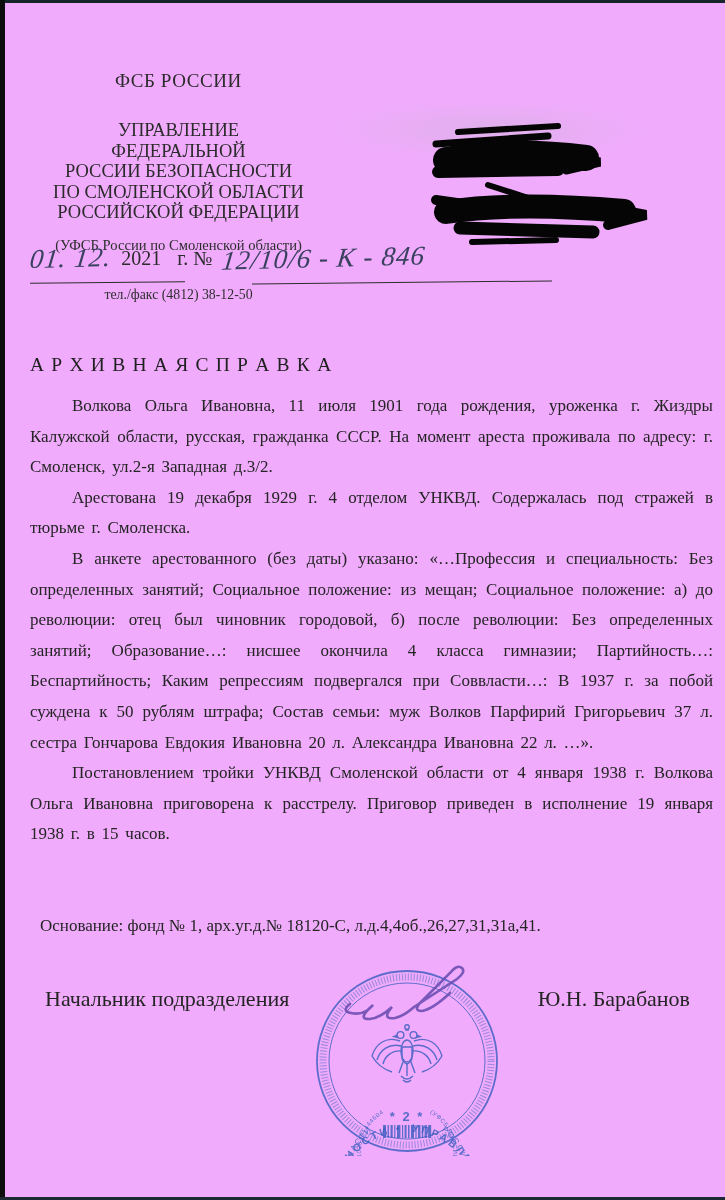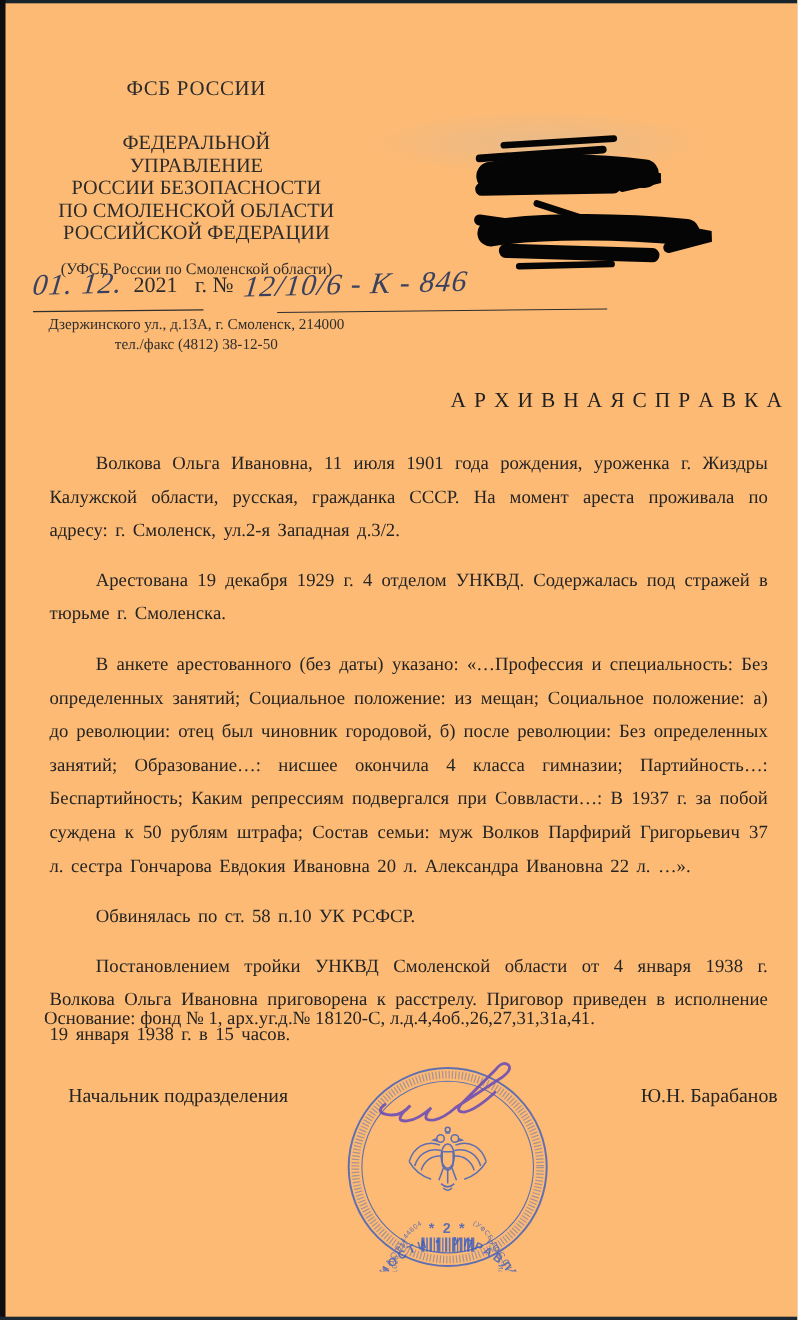--- a/index.html
+++ b/index.html
@@ -1,18 +1,18 @@
 <!DOCTYPE html>
 <html><head>
 <meta charset="utf-8">
 <style>
   html,body{margin:0;padding:0;background:#e8e8e8;}
   .page{
     position:relative;width:725px;height:1200px;margin:0 auto;
-    background:#fdba74;overflow:hidden;
+    background:#f0abfc;overflow:hidden;
     font-family:"Liberation Serif","DejaVu Serif",serif;color:#232323;
   }
   
   .edge-top{position:absolute;left:0;top:0;width:725px;height:3px;background:#18242c;}
   .edge-bottom{position:absolute;left:0;bottom:0;width:725px;height:3px;background:#1d2932;}
   .edge-left{position:absolute;left:0;top:0;width:5px;height:1200px;background:#0d0d0d;}
   .smudge{position:absolute;left:330px;top:100px;width:320px;height:60px;
     background:radial-gradient(ellipse at center,rgba(180,188,192,.28),rgba(180,188,192,0) 70%);}
 
   
@@ -30,64 +30,63 @@
   .uline.u1{left:30px;top:282px;width:155px;}
   .uline.u2{left:252px;top:282px;width:300px;}
 
   .address{position:absolute;left:16px;top:286px;width:325px;text-align:center;}
   .address div{font-size:13.8px;line-height:18px;color:#2e2e2e;}
 
   
   .redaction{position:absolute;left:408px;top:112px;width:265px;height:145px;}
 
   
-  .doc-title{position:absolute;left:30px;top:354px;width:682px;text-align:right;
+  .doc-title{position:absolute;left:30px;top:354px;width:682px;text-align:left;
     font-size:19.5px;letter-spacing:1.2px;color:#1f1f1f;}
   .body-text{position:absolute;left:30px;top:391px;width:683px;}
-  .body-text p{margin:15px;font-size:17px;line-height:30.6px;text-align:justify;
+  .body-text p{margin:0;font-size:17px;line-height:30.6px;text-align:justify;
     text-indent:42px;word-spacing:2.5px;color:#242424;}
   .basis{position:absolute;left:40px;top:916px;width:672px;font-size:17px;color:#242424;}
-  .sig-row{position:absolute;left:62px;top:986px;width:645px;display:flex;
-    justify-content:space-between;font-size:18px;color:#242424;}
+  .sig-row{position:absolute;left:45px;top:986px;width:645px;display:flex;
+    justify-content:space-between;font-size:22px;color:#242424;}
 
   
   .stamp{position:absolute;left:312px;top:966px;width:190px;height:190px;}
   .stamp-sign{position:absolute;left:338px;top:956px;width:180px;height:75px;}
 </style>
 </head>
 <body>
 
 <div class="page">
 
   <div class="edge-top"></div>
   <div class="edge-left"></div>
   <div class="edge-bottom"></div>
   <div class="smudge"></div>
 
   <div class="letterhead">
     <div class="agency-short">ФСБ РОССИИ</div>
+    <div class="agency-line">УПРАВЛЕНИЕ</div>
     <div class="agency-line">ФЕДЕРАЛЬНОЙ</div>
-    <div class="agency-line">УПРАВЛЕНИЕ</div>
     <div class="agency-line">РОССИИ БЕЗОПАСНОСТИ</div>
     <div class="agency-line">ПО СМОЛЕНСКОЙ ОБЛАСТИ</div>
     <div class="agency-line">РОССИЙСКОЙ ФЕДЕРАЦИИ</div>
     <div class="agency-abbr">(УФСБ России по Смоленской области)</div>
   </div>
 
   <div class="number-line">
     <span class="hand">01. 12.</span>
     <span class="printed-mid">2021</span>
     <span class="printed-mid">г. №</span>
     <span class="hand">12/10/6 - К - 846</span>
   </div>
   <div class="uline u1"></div>
   <div class="uline u2"></div>
 
   <div class="address">
-    <div>Дзержинского  ул., д.13А, г. Смоленск, 214000</div>
     <div>тел./факс (4812)  38-12-50</div>
   </div>
 
   <svg class="redaction" viewBox="0 0 265 145">
     <g stroke="#050505" fill="none" stroke-linecap="round">
       <path d="M50,20 L150,14" stroke-width="6"></path>
       <path d="M28,32 L140,24" stroke-width="7"></path>
       <path d="M38,48 C80,40 130,40 178,46" stroke-width="26"></path>
       <path d="M30,60 L150,58" stroke-width="12"></path>
       <path d="M160,44 L192,50 L158,58" stroke-width="9" fill="#050505"></path>
@@ -99,21 +98,20 @@
       <path d="M64,130 L148,128" stroke-width="6"></path>
     </g>
   </svg>
 
   <div class="doc-title">А Р Х И В Н А Я   С П Р А В К А</div>
 
   <div class="body-text">
     <p>Волкова Ольга Ивановна, 11 июля 1901 года рождения, уроженка г. Жиздры Калужской области, русская, гражданка СССР. На момент ареста проживала по адресу: г. Смоленск, ул.2-я Западная д.3/2.</p>
     <p>Арестована 19 декабря 1929 г. 4 отделом УНКВД. Содержалась под стражей в тюрьме г. Смоленска.</p>
     <p>В анкете арестованного (без даты) указано: «…Профессия и специальность: Без определенных занятий; Социальное положение: из мещан; Социальное положение: а) до революции: отец был чиновник городовой, б) после революции: Без определенных занятий; Образование…: нисшее окончила 4 класса гимназии; Партийность…: Беспартийность; Каким репрессиям подвергался при Соввласти…: В 1937 г. за побой суждена к 50 рублям штрафа; Состав семьи: муж Волков Парфирий Григорьевич 37 л. сестра Гончарова Евдокия Ивановна 20 л. Александра Ивановна 22 л. …».</p>
-    <p>Обвинялась по ст. 58 п.10 УК РСФСР.</p>
     <p>Постановлением тройки УНКВД Смоленской области от 4 января 1938 г. Волкова Ольга Ивановна приговорена к расстрелу. Приговор приведен в исполнение 19 января 1938 г. в 15 часов.</p>
   </div>
 
   <div class="basis">Основание: фонд № 1, арх.уг.д.№ 18120-С, л.д.4,4об.,26,27,31,31а,41.</div>
 
   <div class="sig-row">
     <span>Начальник подразделения</span>
     <span>Ю.Н. Барабанов</span>
   </div>
 

